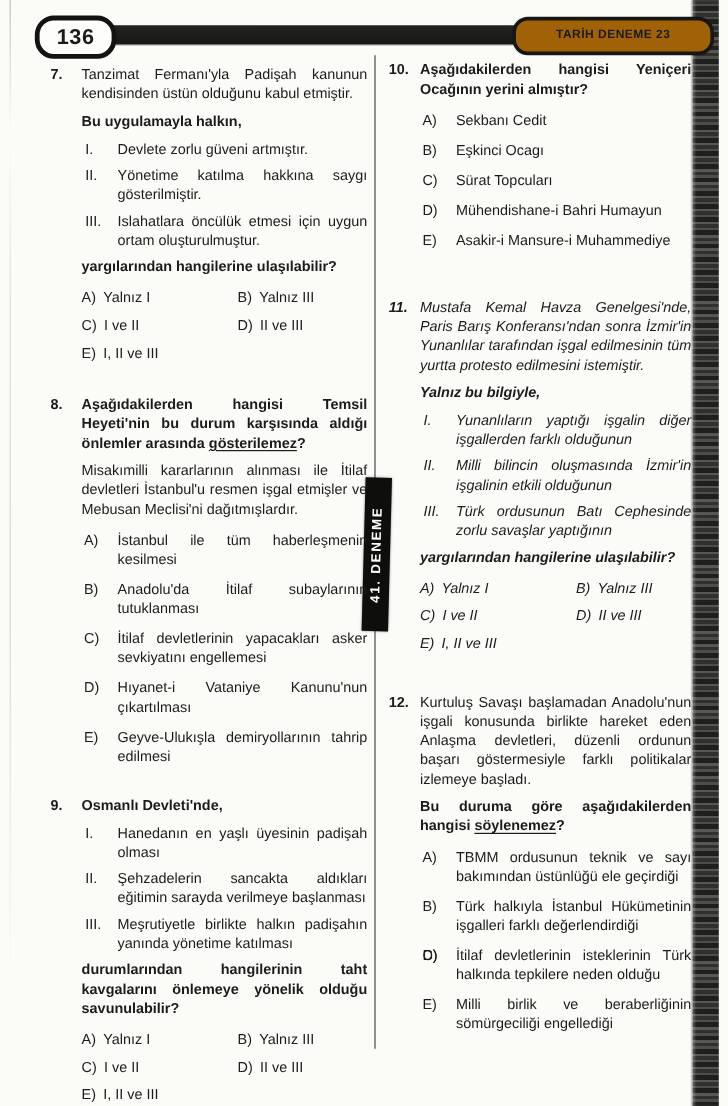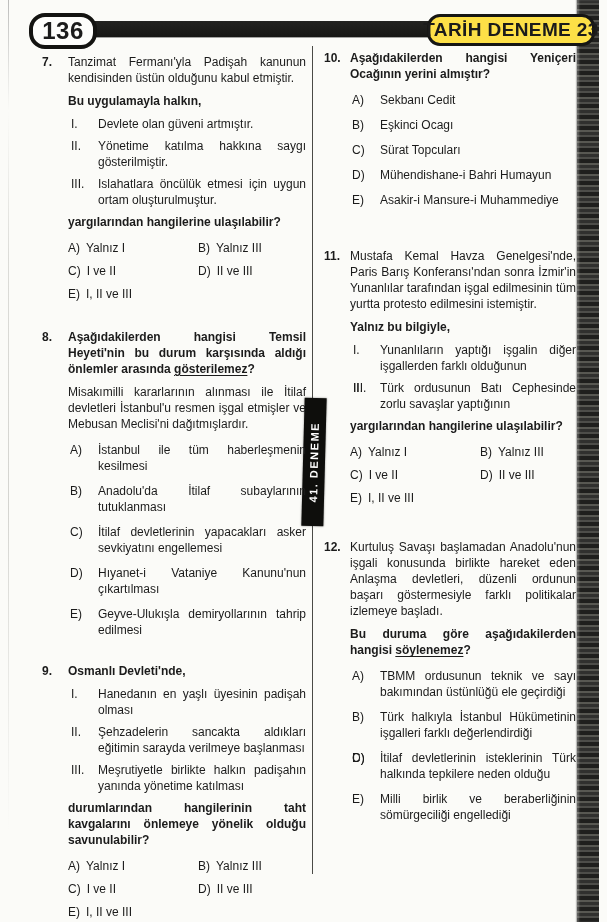--- a/index.html
+++ b/index.html
@@ -17,40 +17,40 @@
     background:repeating-linear-gradient(to bottom,
       #30302e 0 3px,#4d4d49 3px 5px,#1f1f1d 5px 9px,#585852 9px 11px);
     box-shadow:inset 2px 0 2px rgba(255,255,255,.25), -1px 0 1px rgba(0,0,0,.25);}
   
   #header-bar{position:absolute;left:33px;top:21px;width:557px;height:16px;
     background:linear-gradient(#232321,#171715);border-radius:2px;
     box-shadow:0 1px 0 rgba(0,0,0,.35);}
   #page-number-badge{position:absolute;left:29px;top:13px;width:60px;height:28px;
     background:#fdfdfb;border:4px solid #131311;border-radius:16px;
     display:flex;align-items:center;justify-content:center;
-    font-weight:700;font-size:24px;letter-spacing:.5px;}
+    font-weight:700;font-size:18px;letter-spacing:.5px;}
   #header-title-badge{position:absolute;left:427px;top:14px;width:162px;height:26px;
-    background:#fde047;border:3px solid #161614;border-radius:13px;
+    background:#a16207;border:3px solid #161614;border-radius:13px;
     display:flex;align-items:center;justify-content:center;
-    font-weight:700;font-size:19px;letter-spacing:.4px;white-space:nowrap;}
+    font-weight:700;font-size:10px;letter-spacing:.4px;white-space:nowrap;}
   
   #column-divider{position:absolute;left:312px;top:46px;width:1px;height:828px;background:#4a4a46;}
   
   #side-strip{position:absolute;left:303px;top:398px;width:22px;height:128px;
     background:#0e0e0c;transform:rotate(1.5deg);
     display:flex;align-items:center;justify-content:center;
     box-shadow:0 0 2px rgba(0,0,0,.5);}
   #side-strip span{writing-mode:vertical-rl;transform:rotate(180deg);
     color:#fff;font-weight:700;font-size:11px;letter-spacing:1.5px;white-space:nowrap;}
   
   #col-left{position:absolute;left:42px;top:54px;width:264px;}
   #col-right{position:absolute;left:324px;top:50px;width:252px;}
   #col-left .question:nth-child(2){margin-top:27px;}
   #col-left .question:nth-child(3){margin-top:25px;}
-  #col-right .question:nth-child(2){margin-top:40px;}
+  #col-right .question:nth-child(2){margin-top:40px;font-style:italic;}
   #col-right .question:nth-child(3){margin-top:33px;}
   
   .question{position:relative;}
   .q-num{position:absolute;left:0;top:0;font-weight:700;}
   .q-content{margin-left:26px;}
   .q-para{margin:0 0 7px;text-align:justify;}
   .q-para.bold{font-weight:700;}
   .q-para u{text-decoration:underline;text-underline-offset:2px;}
   .q-items{margin:3px 0 5px;}
   .q-item{position:relative;padding-left:30px;margin-bottom:6px;text-align:justify;}
@@ -83,21 +83,21 @@
     <span>41. DENEME</span>
   </div>
 
   <div id="col-left">
       <article class="question">
         <span class="q-num">7.</span>
         <div class="q-content">
           <p class="q-para">Tanzimat Fermanı'yla Padişah kanunun kendisinden üstün olduğunu kabul etmiştir.</p>
           <p class="q-para bold">Bu uygulamayla halkın,</p>
           <div class="q-items">
-            <div class="q-item"><span class="item-num">I.</span><span class="item-text">Devlete olan güveni artmıştır.</span></div>
+            <div class="q-item"><span class="item-num">I.</span><span class="item-text">Devlete zorlu güveni artmıştır.</span></div>
             <div class="q-item"><span class="item-num">II.</span><span class="item-text">Yönetime katılma hakkına saygı gösterilmiştir.</span></div>
             <div class="q-item"><span class="item-num">III.</span><span class="item-text">Islahatlara öncülük etmesi için uygun ortam oluşturulmuştur.</span></div>
           </div>
           <p class="q-para bold">yargılarından hangilerine ulaşılabilir?</p>
           <div class="opts opts-grid">
             <div class="opt"><span class="opt-label">A)</span><span class="opt-text">Yalnız I</span></div>
             <div class="opt"><span class="opt-label">B)</span><span class="opt-text">Yalnız III</span></div>
             <div class="opt"><span class="opt-label">C)</span><span class="opt-text">I ve II</span></div>
             <div class="opt"><span class="opt-label">D)</span><span class="opt-text">II ve III</span></div>
             <div class="opt"><span class="opt-label">E)</span><span class="opt-text">I, II ve III</span></div>
@@ -152,21 +152,21 @@
           </div>
         </div>
       </article>
       <article class="question">
         <span class="q-num">11.</span>
         <div class="q-content">
           <p class="q-para">Mustafa Kemal Havza Genelgesi'nde, Paris Barış Konferansı'ndan sonra İzmir'in Yunanlılar tarafından işgal edilmesinin tüm yurtta protesto edilmesini istemiştir.</p>
           <p class="q-para bold">Yalnız bu bilgiyle,</p>
           <div class="q-items">
             <div class="q-item"><span class="item-num">I.</span><span class="item-text">Yunanlıların yaptığı işgalin diğer işgallerden farklı olduğunun</span></div>
-            <div class="q-item"><span class="item-num">II.</span></div>
+            <div class="q-item"><span class="item-num">II.</span><span class="item-text">Milli bilincin oluşmasında İzmir'in işgalinin etkili olduğunun</span></div>
             <div class="q-item"><span class="item-num">III.</span><span class="item-text">Türk ordusunun Batı Cephesinde zorlu savaşlar yaptığının</span></div>
           </div>
           <p class="q-para bold">yargılarından hangilerine ulaşılabilir?</p>
           <div class="opts opts-grid">
             <div class="opt"><span class="opt-label">A)</span><span class="opt-text">Yalnız I</span></div>
             <div class="opt"><span class="opt-label">B)</span><span class="opt-text">Yalnız III</span></div>
             <div class="opt"><span class="opt-label">C)</span><span class="opt-text">I ve II</span></div>
             <div class="opt"><span class="opt-label">D)</span><span class="opt-text">II ve III</span></div>
             <div class="opt"><span class="opt-label">E)</span><span class="opt-text">I, II ve III</span></div>
           </div>

